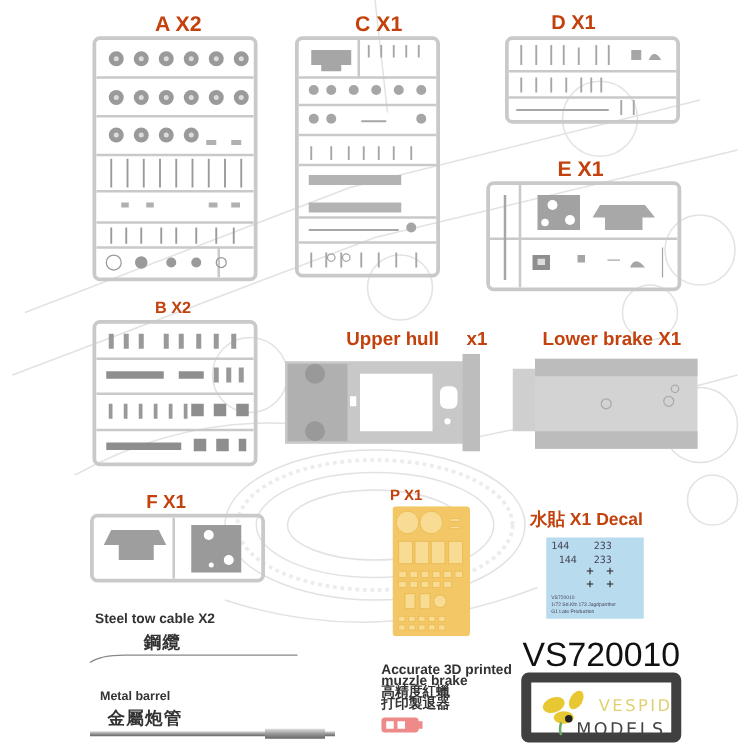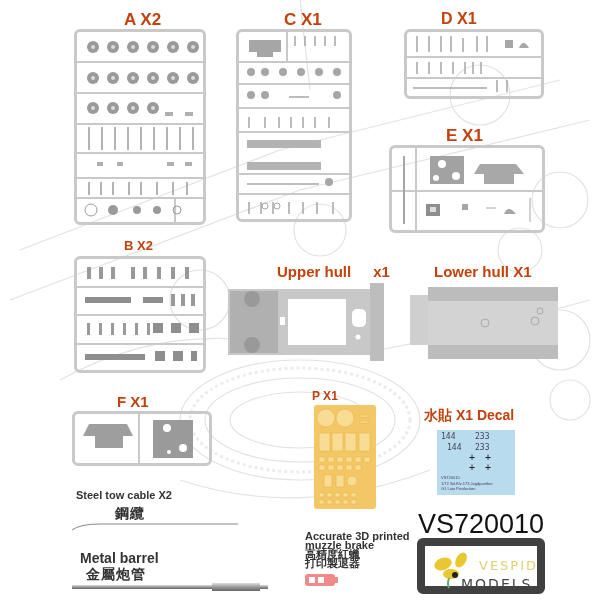--- a/index.html
+++ b/index.html
@@ -2,21 +2,21 @@
 <html><head>
 <meta charset="utf-8">
 <style>
   html,body{margin:0;padding:0;}
   body{width:600px;height:600px;background:#ffffff;position:relative;overflow:hidden;font-family:"Liberation Sans",sans-serif;color:#222;}
   .bg-art{position:absolute;left:0;top:0;width:600px;height:600px;pointer-events:none;}
   .label{position:absolute;font-weight:bold;color:#c2410c;font-family:"Liberation Sans",sans-serif;white-space:nowrap;}
   .sprue{position:absolute;border:3px solid #c9c9c9;border-radius:6px;background:transparent;box-sizing:border-box;}
   .sprue svg{position:absolute;left:0;top:0;}
   .abs{position:absolute;}
-  .small{font-size:14px;font-weight:bold;color:#333;line-height:10px;white-space:nowrap;}
+  .small{font-size:10px;font-weight:bold;color:#333;line-height:10px;white-space:nowrap;}
   .cn{font-size:14px;font-weight:bold;color:#333;letter-spacing:1px;}
   .logo-box{position:absolute;left:417px;top:538px;width:128px;height:56px;border:8px solid #404040;border-radius:6px;background:#fff;box-sizing:border-box;}
   .code{position:absolute;left:418px;top:509px;font-size:27px;color:#111;font-family:"Liberation Sans",sans-serif;letter-spacing:0px;}
   .decal{position:absolute;left:437px;top:430px;width:78px;height:65px;background:#b9dbee;}
   .decal span{position:absolute;font-family:"DejaVu Sans Mono",monospace;color:#445;}
 </style>
 </head>
 <body>
 
 <svg class="bg-art" width="600" height="600" viewBox="0 0 600 600">
@@ -287,21 +287,21 @@
   <rect x="142" y="0" width="14" height="78" fill="#bdbdbd"></rect>
   <rect x="2" y="8" width="48" height="62" fill="#b0b0b0"></rect>
   <circle cx="24" cy="16" r="8" fill="#999"></circle>
     <circle cx="24" cy="62" r="8" fill="#999"></circle>
   <rect x="60" y="16" width="58" height="46" fill="#ffffff"></rect>
   <rect x="124" y="26" width="14" height="18" rx="5" fill="#ffffff"></rect>
   <circle cx="130" cy="54" r="2.5" fill="#ffffff"></circle>
   <rect x="52" y="34" width="5" height="8" fill="#fff"></rect>
 </svg>
 
-<div class="label" style="left:434px;top:263px;font-size:15px;">Lower hull X1</div>
+<div class="label" style="left:434px;top:263px;font-size:15px;">Lower brake X1</div>
 <svg class="abs" style="left:410px;top:283px;" width="160" height="80">
   <rect x="0" y="12" width="24" height="50" fill="#cfcfcf"></rect>
   <rect x="18" y="4" width="130" height="72" fill="#d3d3d3"></rect>
   <rect x="18" y="4" width="130" height="14" fill="#bcbcbc"></rect>
   <rect x="18" y="62" width="130" height="14" fill="#bcbcbc"></rect>
   <circle cx="75" cy="40" r="4" fill="none" stroke="#aaa"></circle>
   <circle cx="125" cy="38" r="4" fill="none" stroke="#aaa"></circle>
   <circle cx="130" cy="28" r="3" fill="none" stroke="#aaa"></circle>
 </svg>
 

